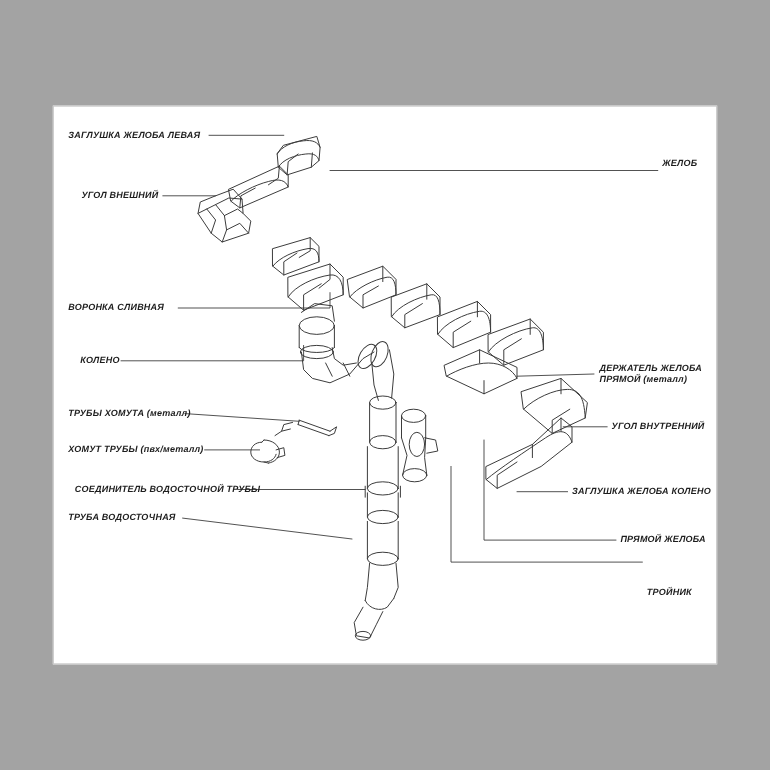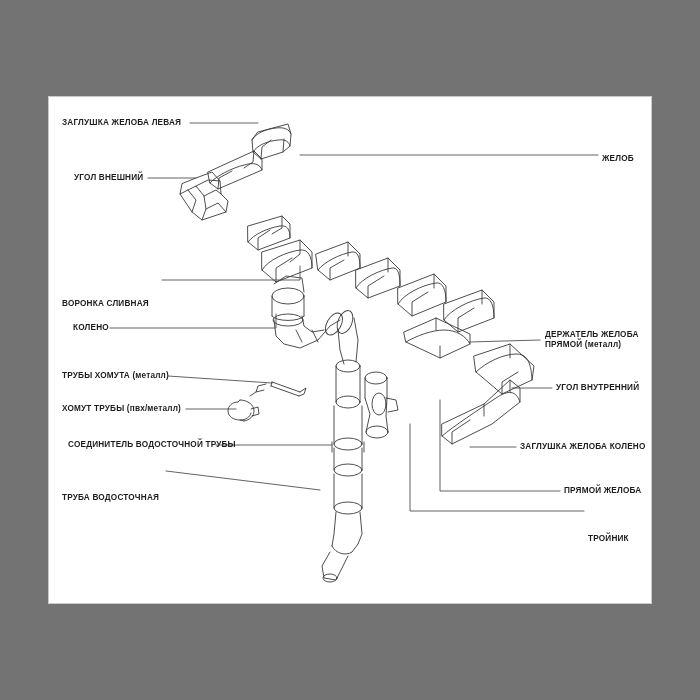--- a/index.html
+++ b/index.html
@@ -4,23 +4,24 @@
 <style>
   html, body {
     margin: 0;
     padding: 0;
     background: #ffffff;
   }
   #page {
     position: relative;
     width: 700px;
     height: 700px;
-    background: #737373;
+    background: #a3a3a3;
     font-family: "Liberation Sans", sans-serif;
     overflow: hidden;
+    font-style: italic;
   }
   #frame {
     position: absolute;
     left: 48px;
     top: 96px;
     width: 604px;
     height: 508px;
     border: 1px solid #c9c9c9;
     background: #ffffff;
     box-sizing: border-box;
@@ -213,27 +214,27 @@
       <g>
         <path d="M332 442 L332 452"></path>
         <path d="M364 442 L364 452"></path>
       </g>
 
     </g>
   </svg>
 
   <div class="lbl" style="left:62px; top:118px;">ЗАГЛУШКА ЖЕЛОБА ЛЕВАЯ</div>
   <div class="lbl" style="left:74px; top:173px;">УГОЛ ВНЕШНИЙ</div>
-  <div class="lbl" style="left:62px; top:275px;margin-top:24px;">ВОРОНКА СЛИВНАЯ</div>
+  <div class="lbl" style="left:62px; top:275px;">ВОРОНКА СЛИВНАЯ</div>
   <div class="lbl" style="left:62px; top:323px;padding-left:11px;">КОЛЕНО</div>
   <div class="lbl" style="left:62px; top:371px;">ТРУБЫ ХОМУТА (металл)</div>
   <div class="lbl" style="left:62px; top:404px;text-align:center;">ХОМУТ ТРУБЫ (пвх/металл)</div>
   <div class="lbl" style="left:68px; top:440px;">СОЕДИНИТЕЛЬ ВОДОСТОЧНОЙ ТРУБЫ</div>
-  <div class="lbl" style="left:62px; top:493px;">ТРУБА ВОДОСТОЧНАЯ</div>
-
-  <div class="lbl right" style="left:602px; top:154px;">ЖЕЛОБ</div>
+  <div class="lbl" style="left:62px; top:466px;">ТРУБА ВОДОСТОЧНАЯ</div>
+
+  <div class="lbl right" style="left:602px; top:144px;">ЖЕЛОБ</div>
   <div class="lbl right" style="left:545px; top:330px;">ДЕРЖАТЕЛЬ ЖЕЛОБА
 ПРЯМОЙ (металл)</div>
   <div class="lbl right" style="left:556px; top:383px;">УГОЛ ВНУТРЕННИЙ</div>
   <div class="lbl right" style="left:520px; top:442px;">ЗАГЛУШКА ЖЕЛОБА КОЛЕНО</div>
   <div class="lbl right" style="left:564px; top:486px;">ПРЯМОЙ ЖЕЛОБА</div>
   <div class="lbl right" style="left:588px; top:534px;">ТРОЙНИК</div>
 </div>
 
 </body></html>

